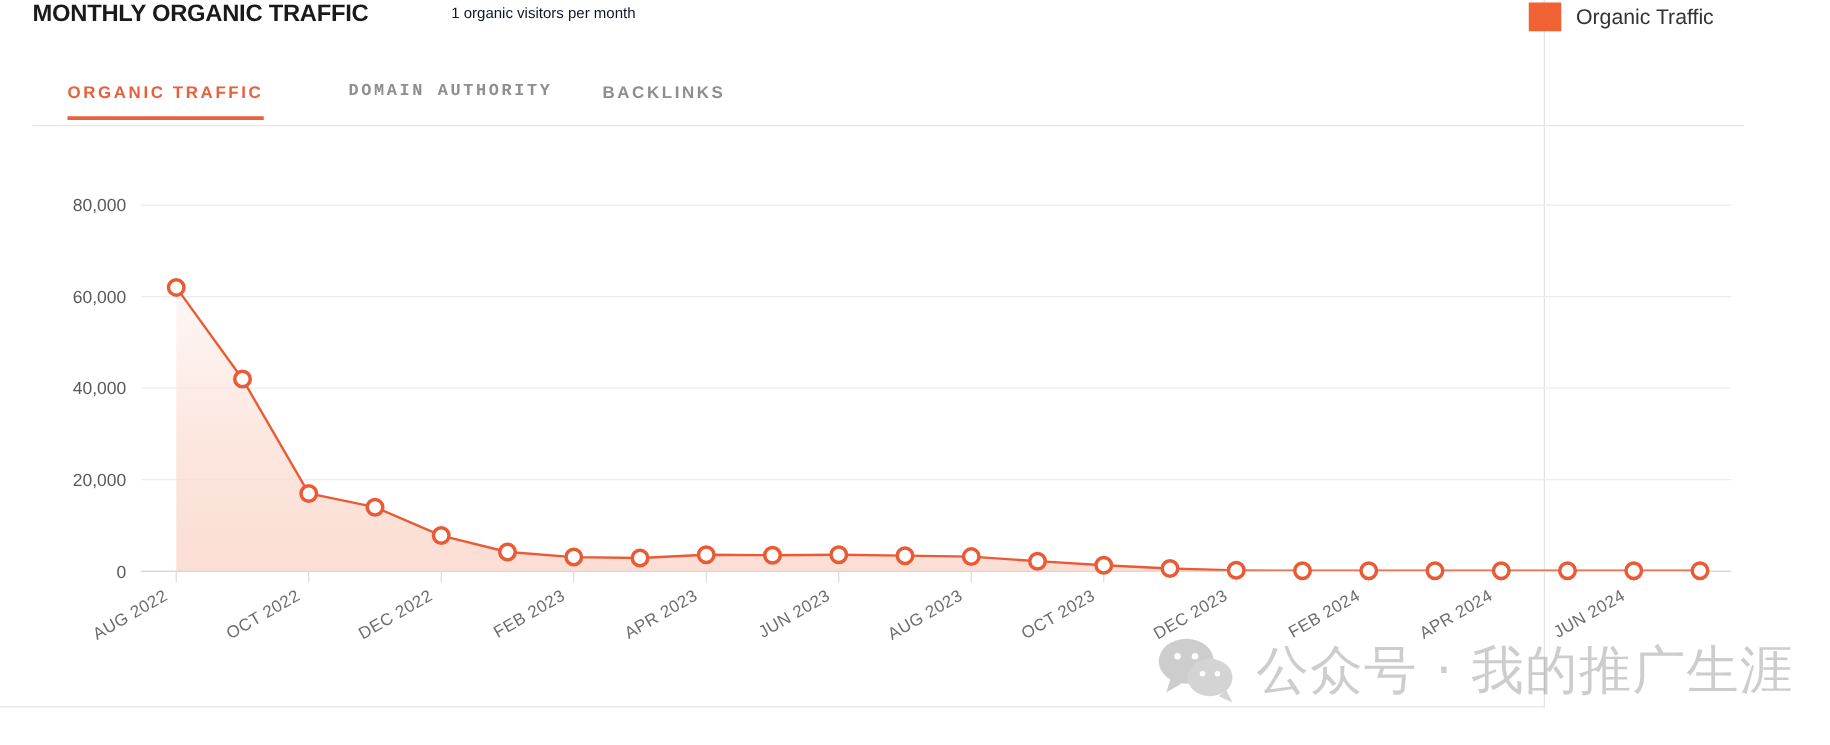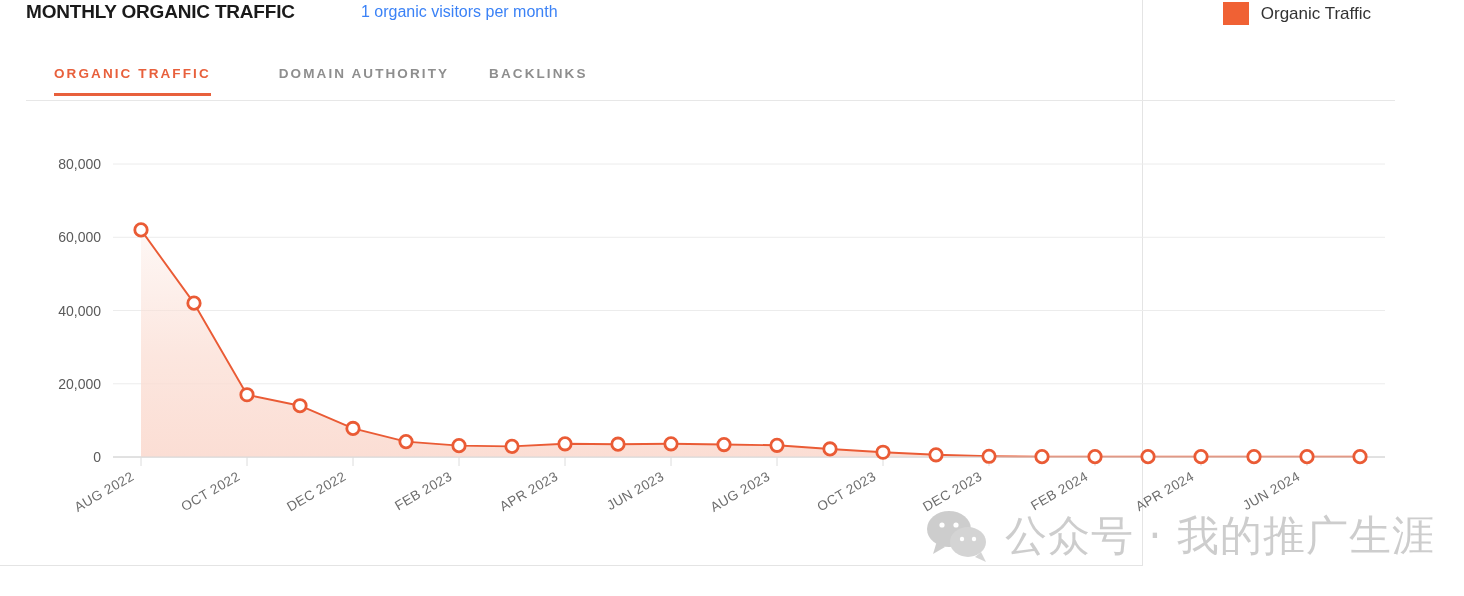--- a/index.html
+++ b/index.html
@@ -12,21 +12,21 @@
     height: 596px;
     font-family: "Liberation Sans", sans-serif;
     overflow: hidden;
     position: relative;
   }
 
   .panel {
     position: absolute;
     left: 0;
     top: 0;
-    width: 1143px;
+    width: 1236px;
     height: 566px;
     border-right: 1px solid #e4e4e4;
     border-bottom: 1px solid #e4e4e4;
     box-sizing: border-box;
     background: #fff;
   }
 
   
   .header {
     position: absolute;
@@ -42,22 +42,22 @@
     font-size: 19px;
     font-weight: bold;
     color: #1a1a1a;
     letter-spacing: -0.2px;
     white-space: nowrap;
   }
   .subtitle {
     position: absolute;
     left: 361px;
     top: 3px;
-    font-size: 16px;
-    color: #3b82f6;
+    font-size: 12px;
+    color: #0f172a;
     font-weight: 400;
     white-space: nowrap;
   }
   .legend {
     position: absolute;
     right: 50px;
     top: 2px;
     display: flex;
     align-items: center;
     gap: 12px;
@@ -92,21 +92,21 @@
     color: #8e8e8e;
     padding: 0 0 12px 0;
     cursor: pointer;
     background: none;
     border: none;
     border-bottom: 3px solid transparent;
     font-family: "Liberation Sans", sans-serif;
     white-space: nowrap;
   }
   .tab.t1 { margin-left: 28px; }
-  .tab.t2 { margin-left: 68px; }
+  .tab.t2 { margin-left: 68px; font-family: Liberation Mono, monospace; }
   .tab.t3 { margin-left: 40px; }
   .tab.active {
     color: #e8603c;
     border-bottom: 3px solid #e8603c;
   }
 
   
   .chart-area {
     position: absolute;
     left: 0;

